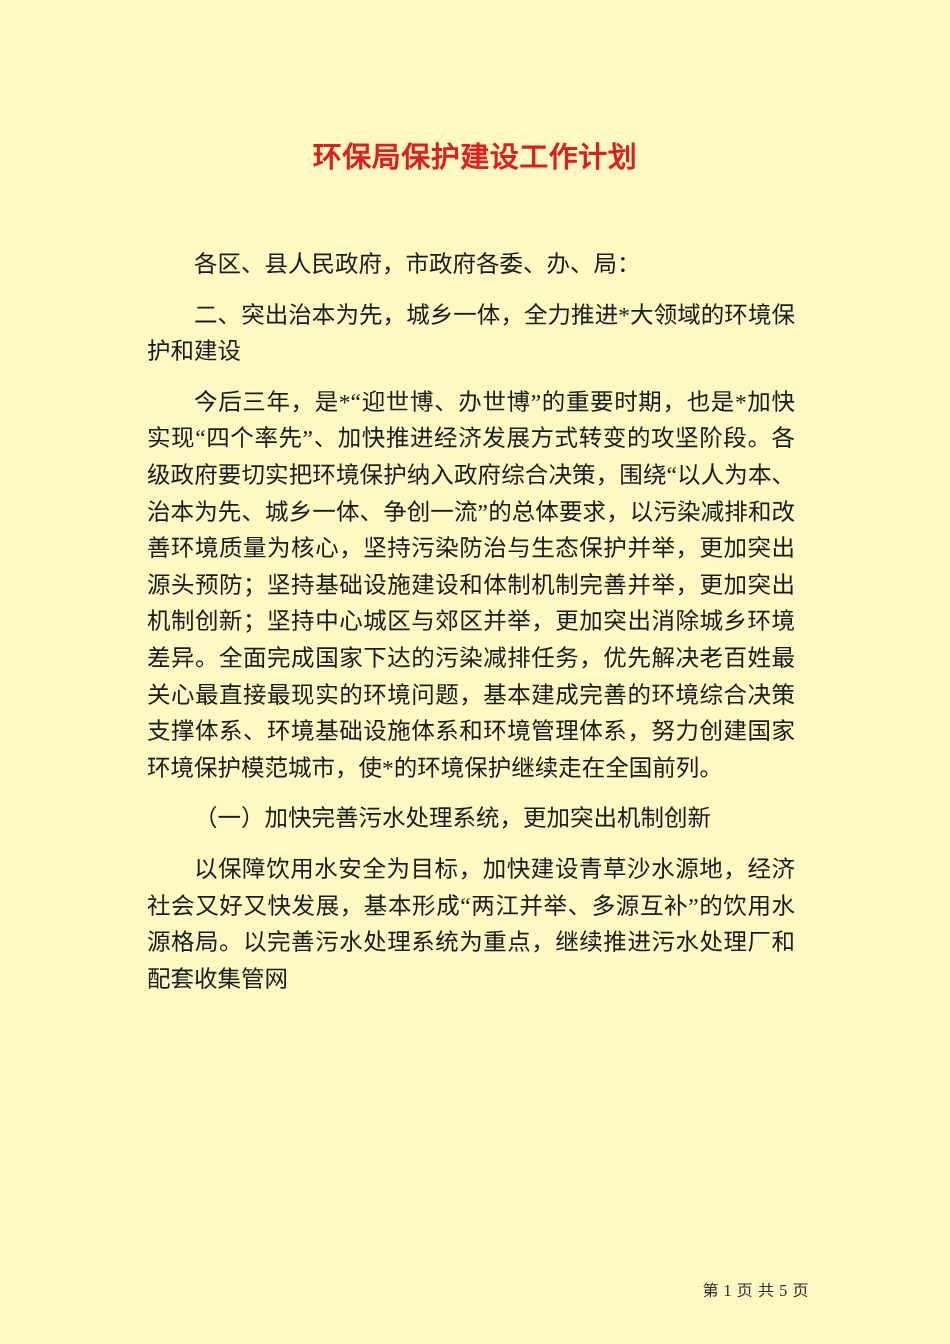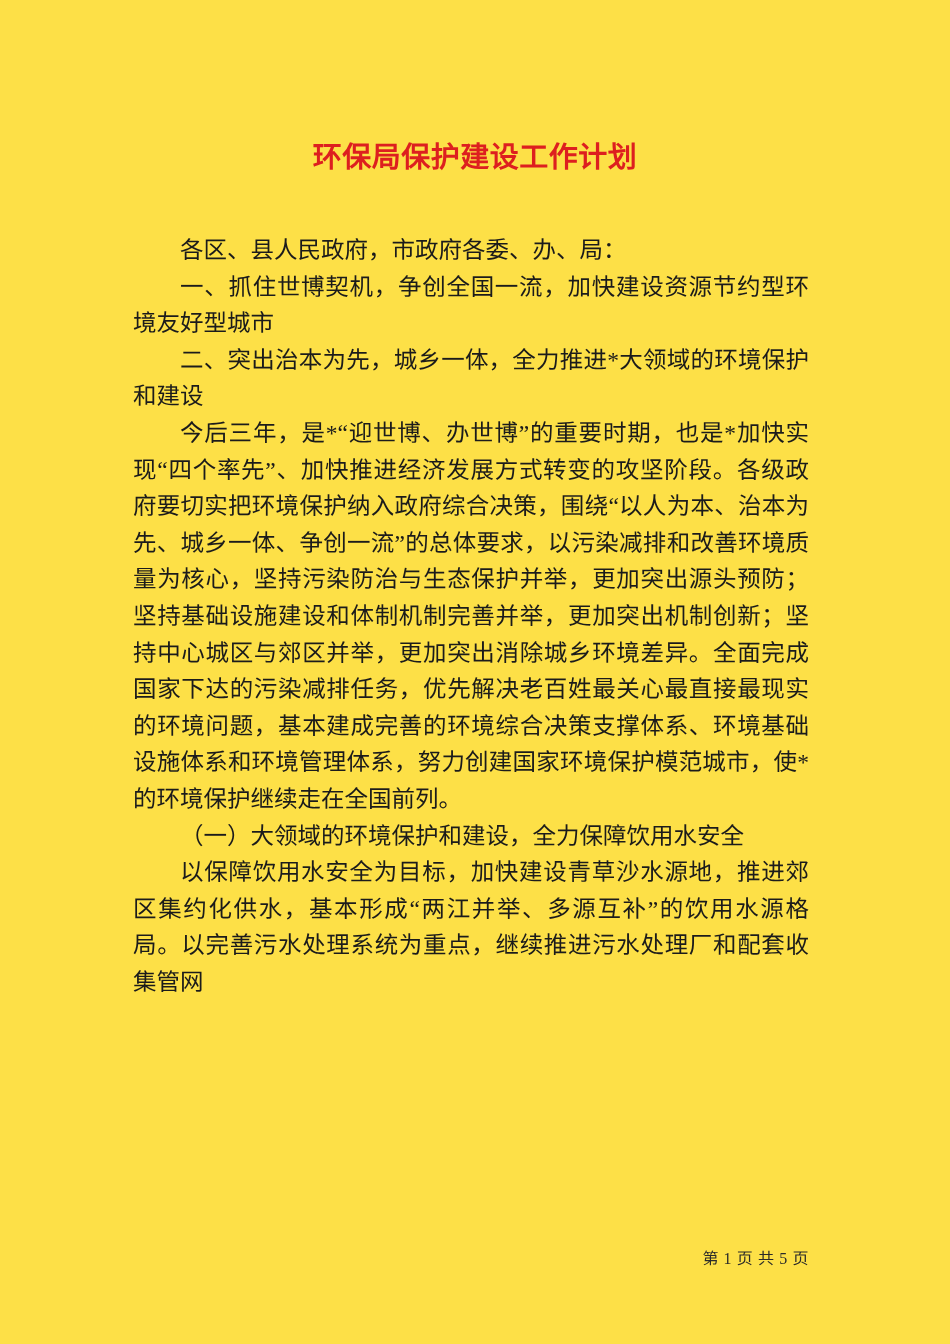--- a/index.html
+++ b/index.html
@@ -13,21 +13,21 @@
     height: 1344px;
     position: relative;
     overflow: hidden;
     font-family: "Liberation Serif", "DejaVu Serif", serif;
     -webkit-font-smoothing: antialiased;
   }
 
   .page {
     position: absolute;
     inset: 0;
-    background: #fde047;
+    background: #fef9c3;
     padding-left: 44px;
   }
 
   
   .doc-title {
     position: absolute;
     top: 118px;
     left: 0;
     width: 950px;
     text-align: center;
@@ -47,52 +47,51 @@
     width: 676px;
     font-size: 23.5px;
     line-height: 36.6px;
     color: #1b1b1b;
     text-align: justify;
     text-justify: inter-ideograph;
     letter-spacing: 0px;
   }
 
   .doc-body p {
-    margin: 0;
+    margin: 14px;
     padding: 0;
     text-indent: 2em;
     text-align: justify;
     text-justify: inter-ideograph;
   }
 
   
   .page-footer {
     position: absolute;
     left: 133px;
-    top: 1248px;
+    top: 1280px;
     width: 676px;
     text-align: right;
     font-size: 16px;
     line-height: 22px;
     color: #2a2a2a;
     letter-spacing: 0.6px;
     white-space: nowrap;
   }
 </style>
 </head>
 <body>
 
 <div class="page">
 
   <h1 class="doc-title">环保局保护建设工作计划</h1>
 
   <div class="doc-body">
     <p>各区、县人民政府，市政府各委、办、局：</p>
-    <p>一、抓住世博契机，争创全国一流，加快建设资源节约型环境友好型城市</p>
     <p>二、突出治本为先，城乡一体，全力推进*大领域的环境保护和建设</p>
     <p>今后三年，是*“迎世博、办世博”的重要时期，也是*加快实现“四个率先”、加快推进经济发展方式转变的攻坚阶段。各级政府要切实把环境保护纳入政府综合决策，围绕“以人为本、治本为先、城乡一体、争创一流”的总体要求，以污染减排和改善环境质量为核心，坚持污染防治与生态保护并举，更加突出源头预防；坚持基础设施建设和体制机制完善并举，更加突出机制创新；坚持中心城区与郊区并举，更加突出消除城乡环境差异。全面完成国家下达的污染减排任务，优先解决老百姓最关心最直接最现实的环境问题，基本建成完善的环境综合决策支撑体系、环境基础设施体系和环境管理体系，努力创建国家环境保护模范城市，使*的环境保护继续走在全国前列。</p>
-    <p>（一）大领域的环境保护和建设，全力保障饮用水安全</p>
-    <p>以保障饮用水安全为目标，加快建设青草沙水源地，推进郊区集约化供水，基本形成“两江并举、多源互补”的饮用水源格局。以完善污水处理系统为重点，继续推进污水处理厂和配套收集管网</p>
+    <p>（一）加快完善污水处理系统，更加突出机制创新</p>
+    <p>以保障饮用水安全为目标，加快建设青草沙水源地，经济社会又好又快发展，基本形成“两江并举、多源互补”的饮用水源格局。以完善污水处理系统为重点，继续推进污水处理厂和配套收集管网</p>
   </div>
 
   <div class="page-footer">第 1 页 共 5 页</div>
 
 </div>
 
 </body></html>

